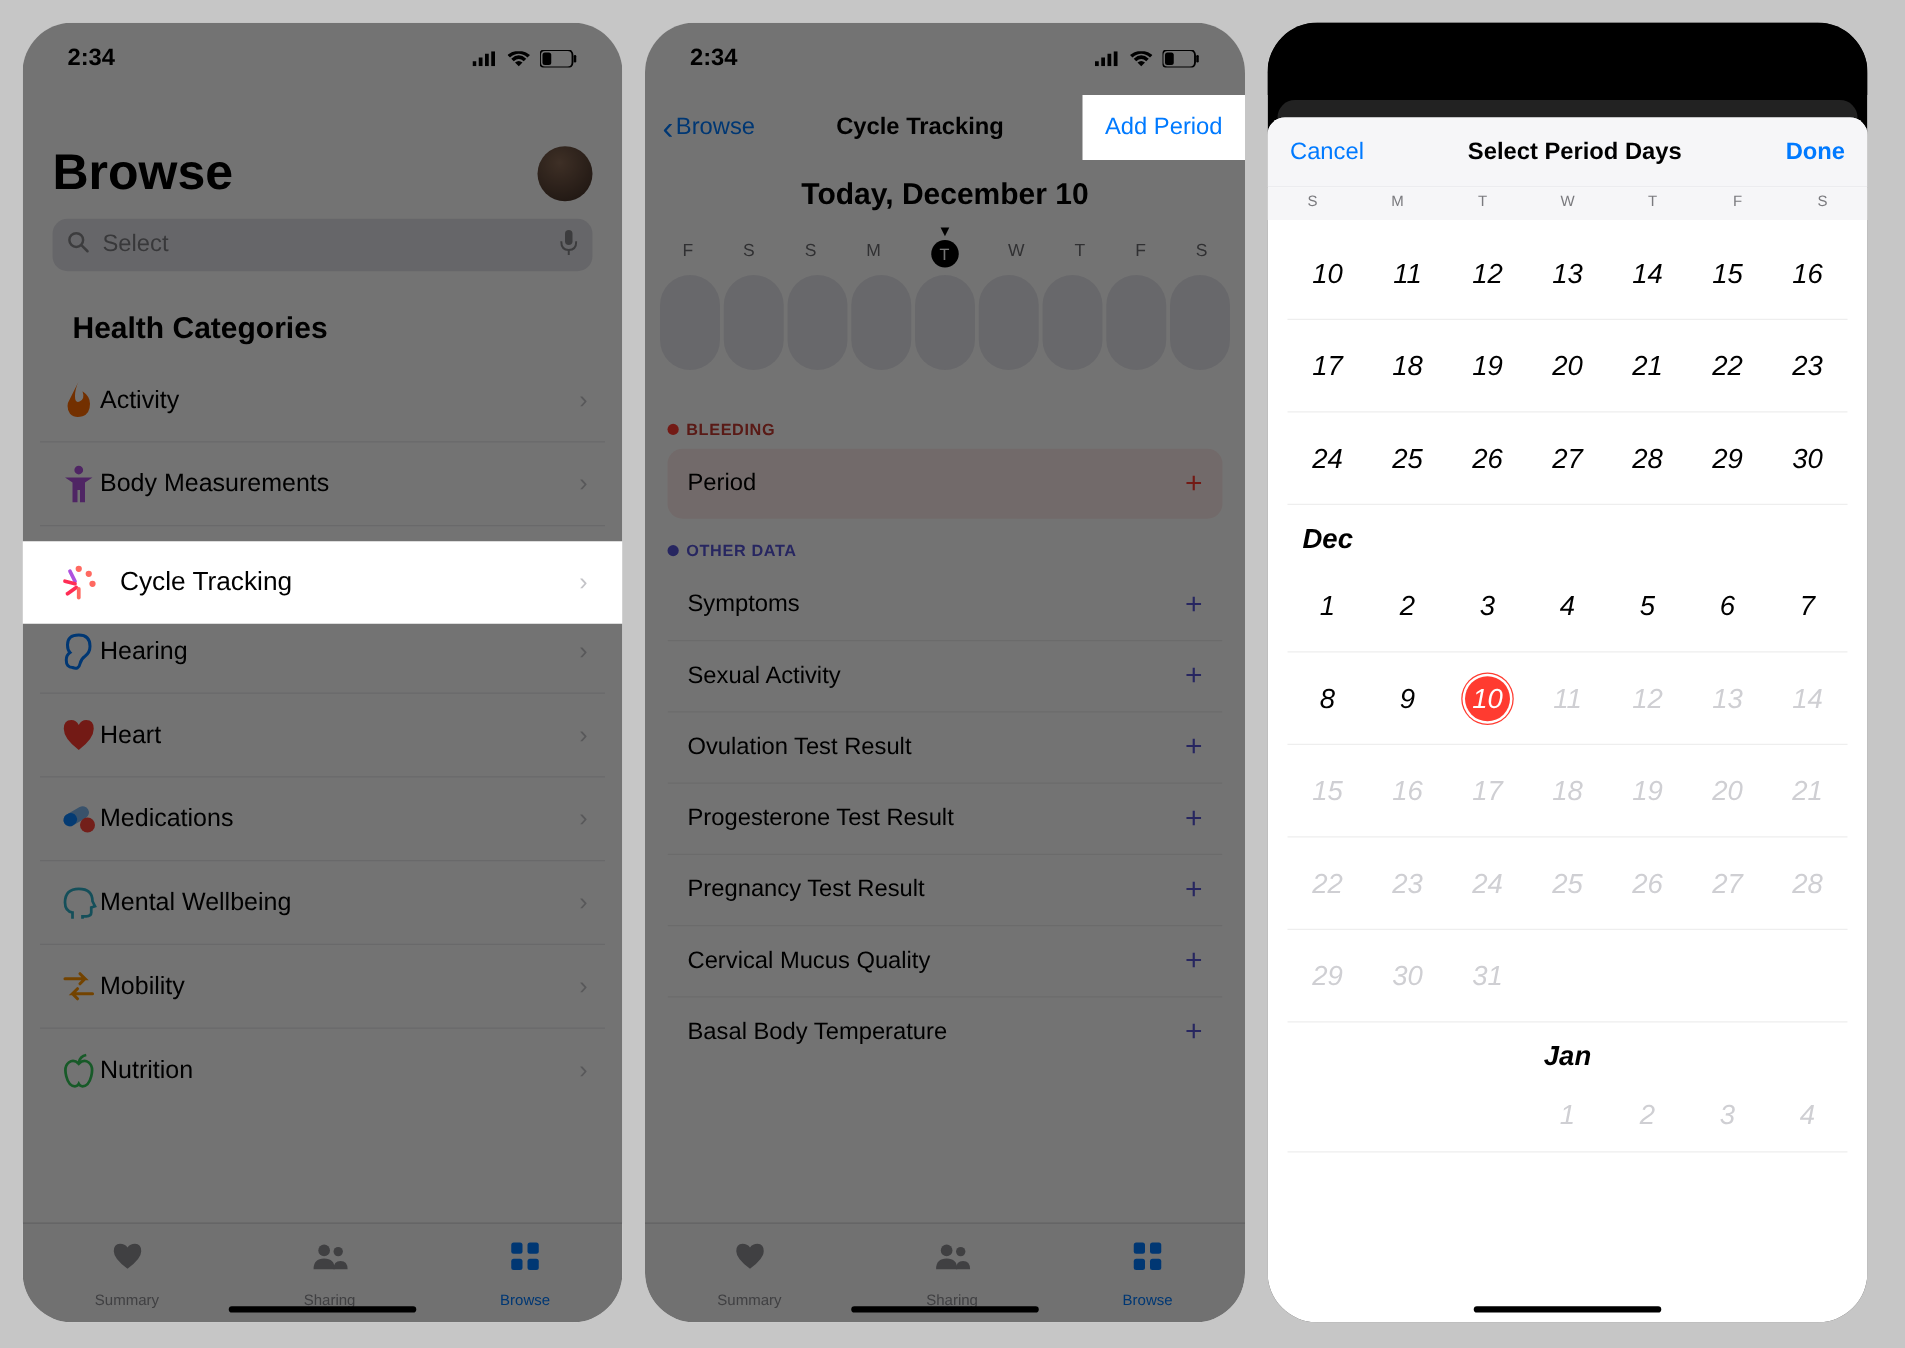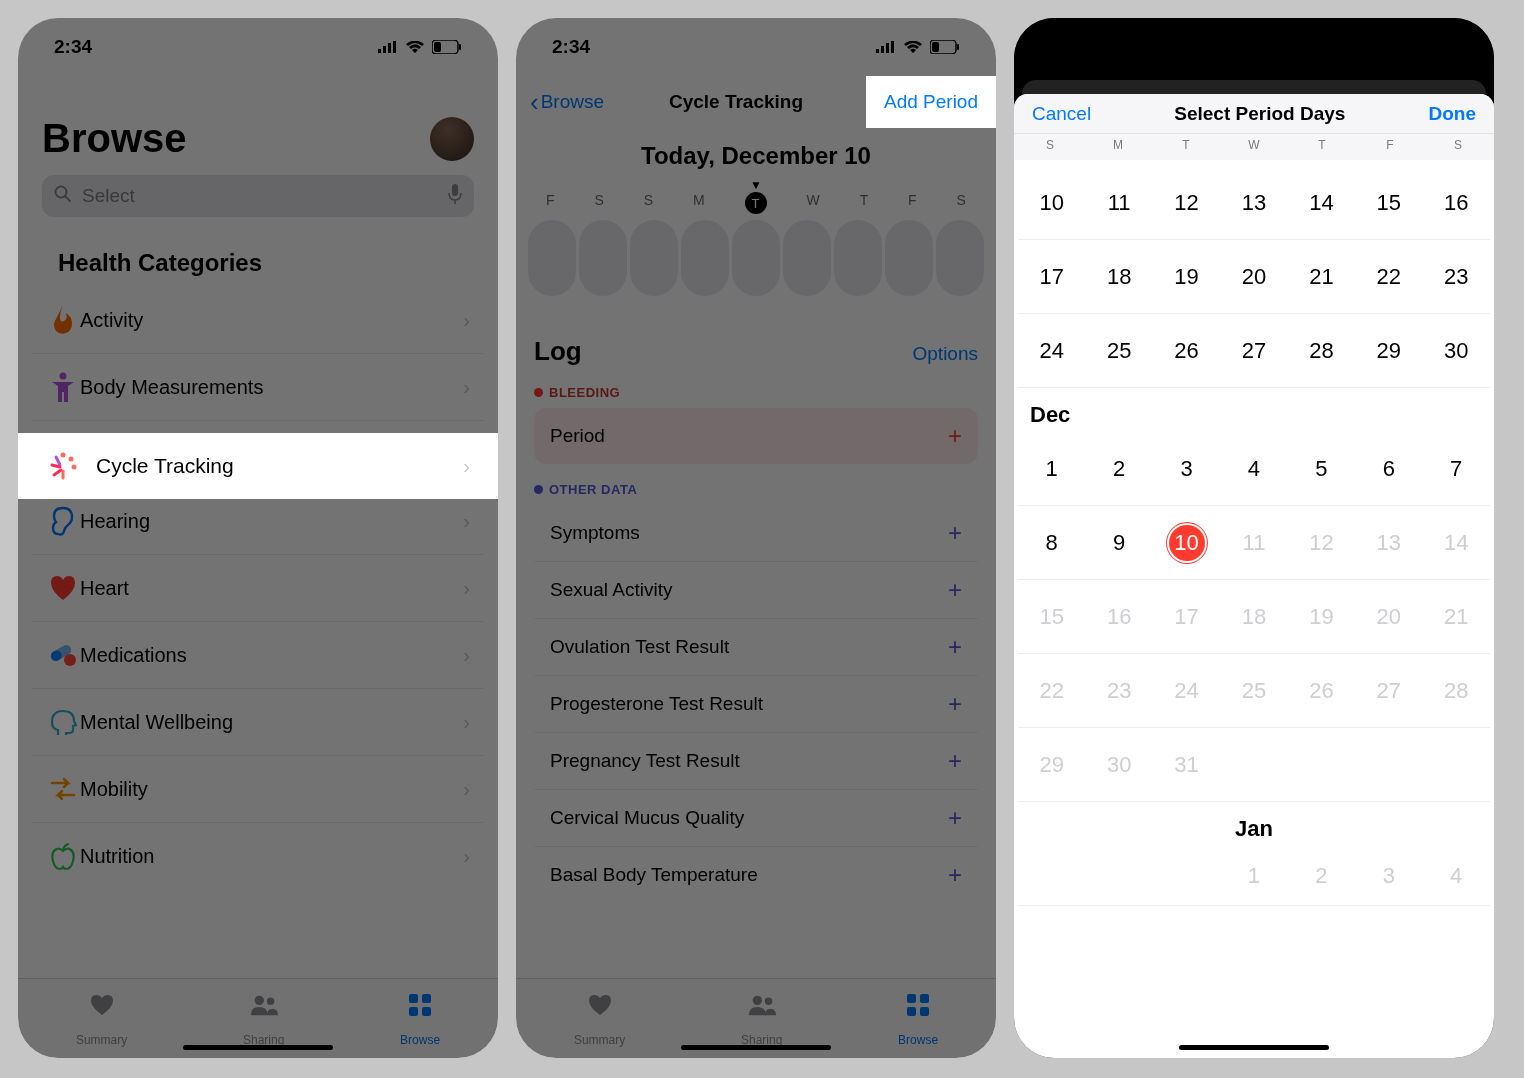--- a/index.html
+++ b/index.html
@@ -66,27 +66,27 @@
   .plus.red { color: #ff3b30; }
   .plus.purple { color: #5856d6; }
 
   .hl2 { position: absolute; top: 58px; right: 0; z-index: 55; background: #fff; height: 52px; display: flex; align-items: center; padding: 0 18px; }
   .hl2 span { color: #007aff; font-size: 19px; }
 
   
   .sheet-back { position: absolute; inset: 0; background: #000; }
   .sheet-stub { position: absolute; top: 62px; left: 8px; right: 8px; height: 18px; background: #222; border-radius: 14px 14px 0 0; }
   .sheet { position: absolute; top: 76px; left: 0; right: 0; bottom: 0; background: #fff; border-radius: 14px 14px 0 0; display: flex; flex-direction: column; }
-  .sheet-nav { height: 40px; display: flex; justify-content: space-between; align-items: center; padding: 0 18px; background: #f6f6f8; border-bottom: 1px solid #e4e4e8; border-radius: 14px 14px 0 0; }
+  .sheet-nav { height: 56px; display: flex; justify-content: space-between; align-items: center; padding: 0 18px; background: #f6f6f8; border-bottom: 1px solid #e4e4e8; border-radius: 14px 14px 0 0; }
   .sheet-nav .cancel, .sheet-nav .done { color: #007aff; font-size: 19px; }
   .sheet-nav .done { font-weight: 600; }
   .sheet-nav .title { font-size: 19px; font-weight: 600; text-align: right; }
   .dow { display: flex; background: #f6f6f8; padding: 4px 2px 8px; }
   .dow span { flex: 1; text-align: center; font-size: 12px; color: #7a7a7e; }
-  .cal-scroll { flex: 1; overflow: hidden; padding: 6px 4px 0; }
+  .cal-scroll { flex: 1; overflow: hidden; padding: 6px 16px 0; font-style: italic; }
   .cal-week { display: flex; height: 74px; border-bottom: 1px solid #eee; }
   .cal-week.short { height: 60px; }
   .cal-cell { flex: 1; display: flex; align-items: center; justify-content: center; font-size: 22px; position: relative; }
   .cal-cell.dim { color: #cfcfd3; }
   .cal-cell.empty {  }
   .sel-day { width: 36px; height: 36px; background: #ff3b30; color: #fff; border-radius: 50%; display: flex; align-items: center; justify-content: center; box-shadow: 0 0 0 2px #fff, 0 0 0 3px #ff3b30; font-weight: 500; }
   .month-label { font-size: 22px; font-weight: 700; padding: 14px 12px 4px; }
   .home-indicator.light { background: #000; }
 
   
@@ -356,24 +356,20 @@
       <div class="bubble"></div>
       <div class="bubble"></div>
       <div class="bubble"></div>
       <div class="bubble"></div>
       <div class="bubble"></div>
       <div class="bubble"></div>
     </div>
   </div>
 
   <div class="log-area">
-    <div class="log-head">
-      <div class="log-title">Log</div>
-      <div class="log-options">Options</div>
-    </div>
     <div class="sub-label red">
         <span class="dot red"></span>
         <span>BLEEDING</span>
       </div>
     <div class="log-card red">
       <div class="log-row">
         <span>Period</span>
         <span class="plus red">+</span>
       </div>
     </div>

